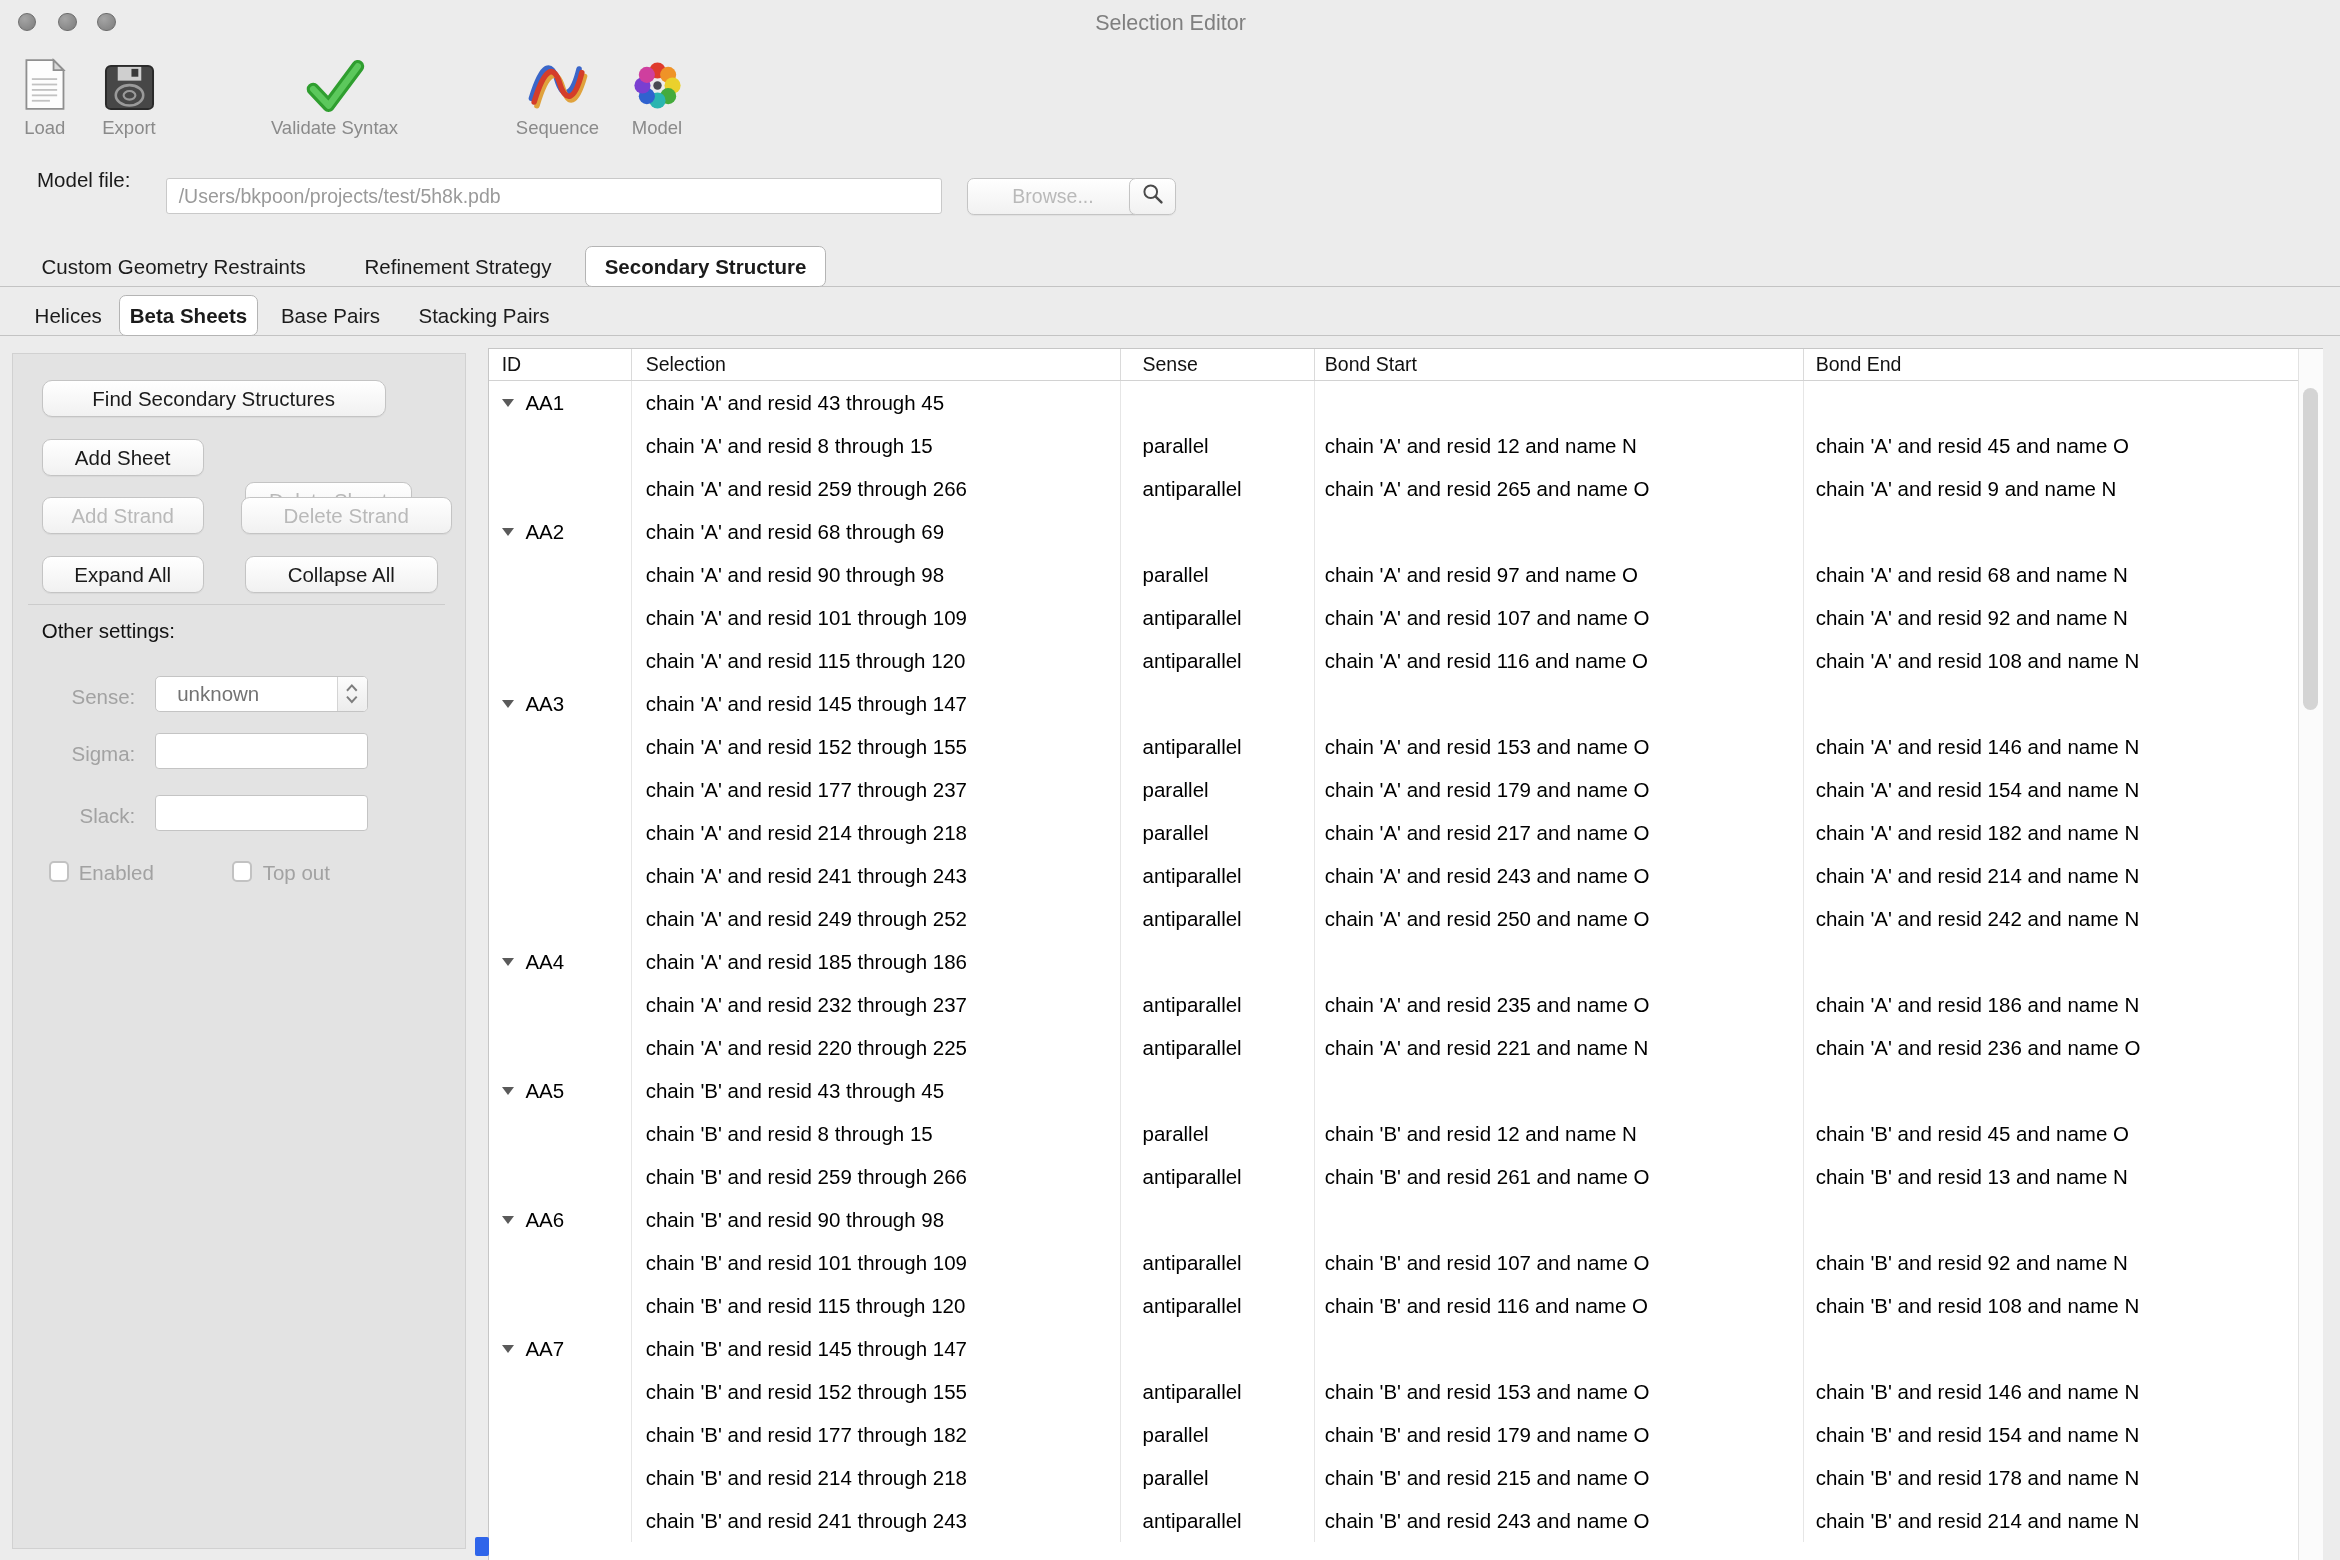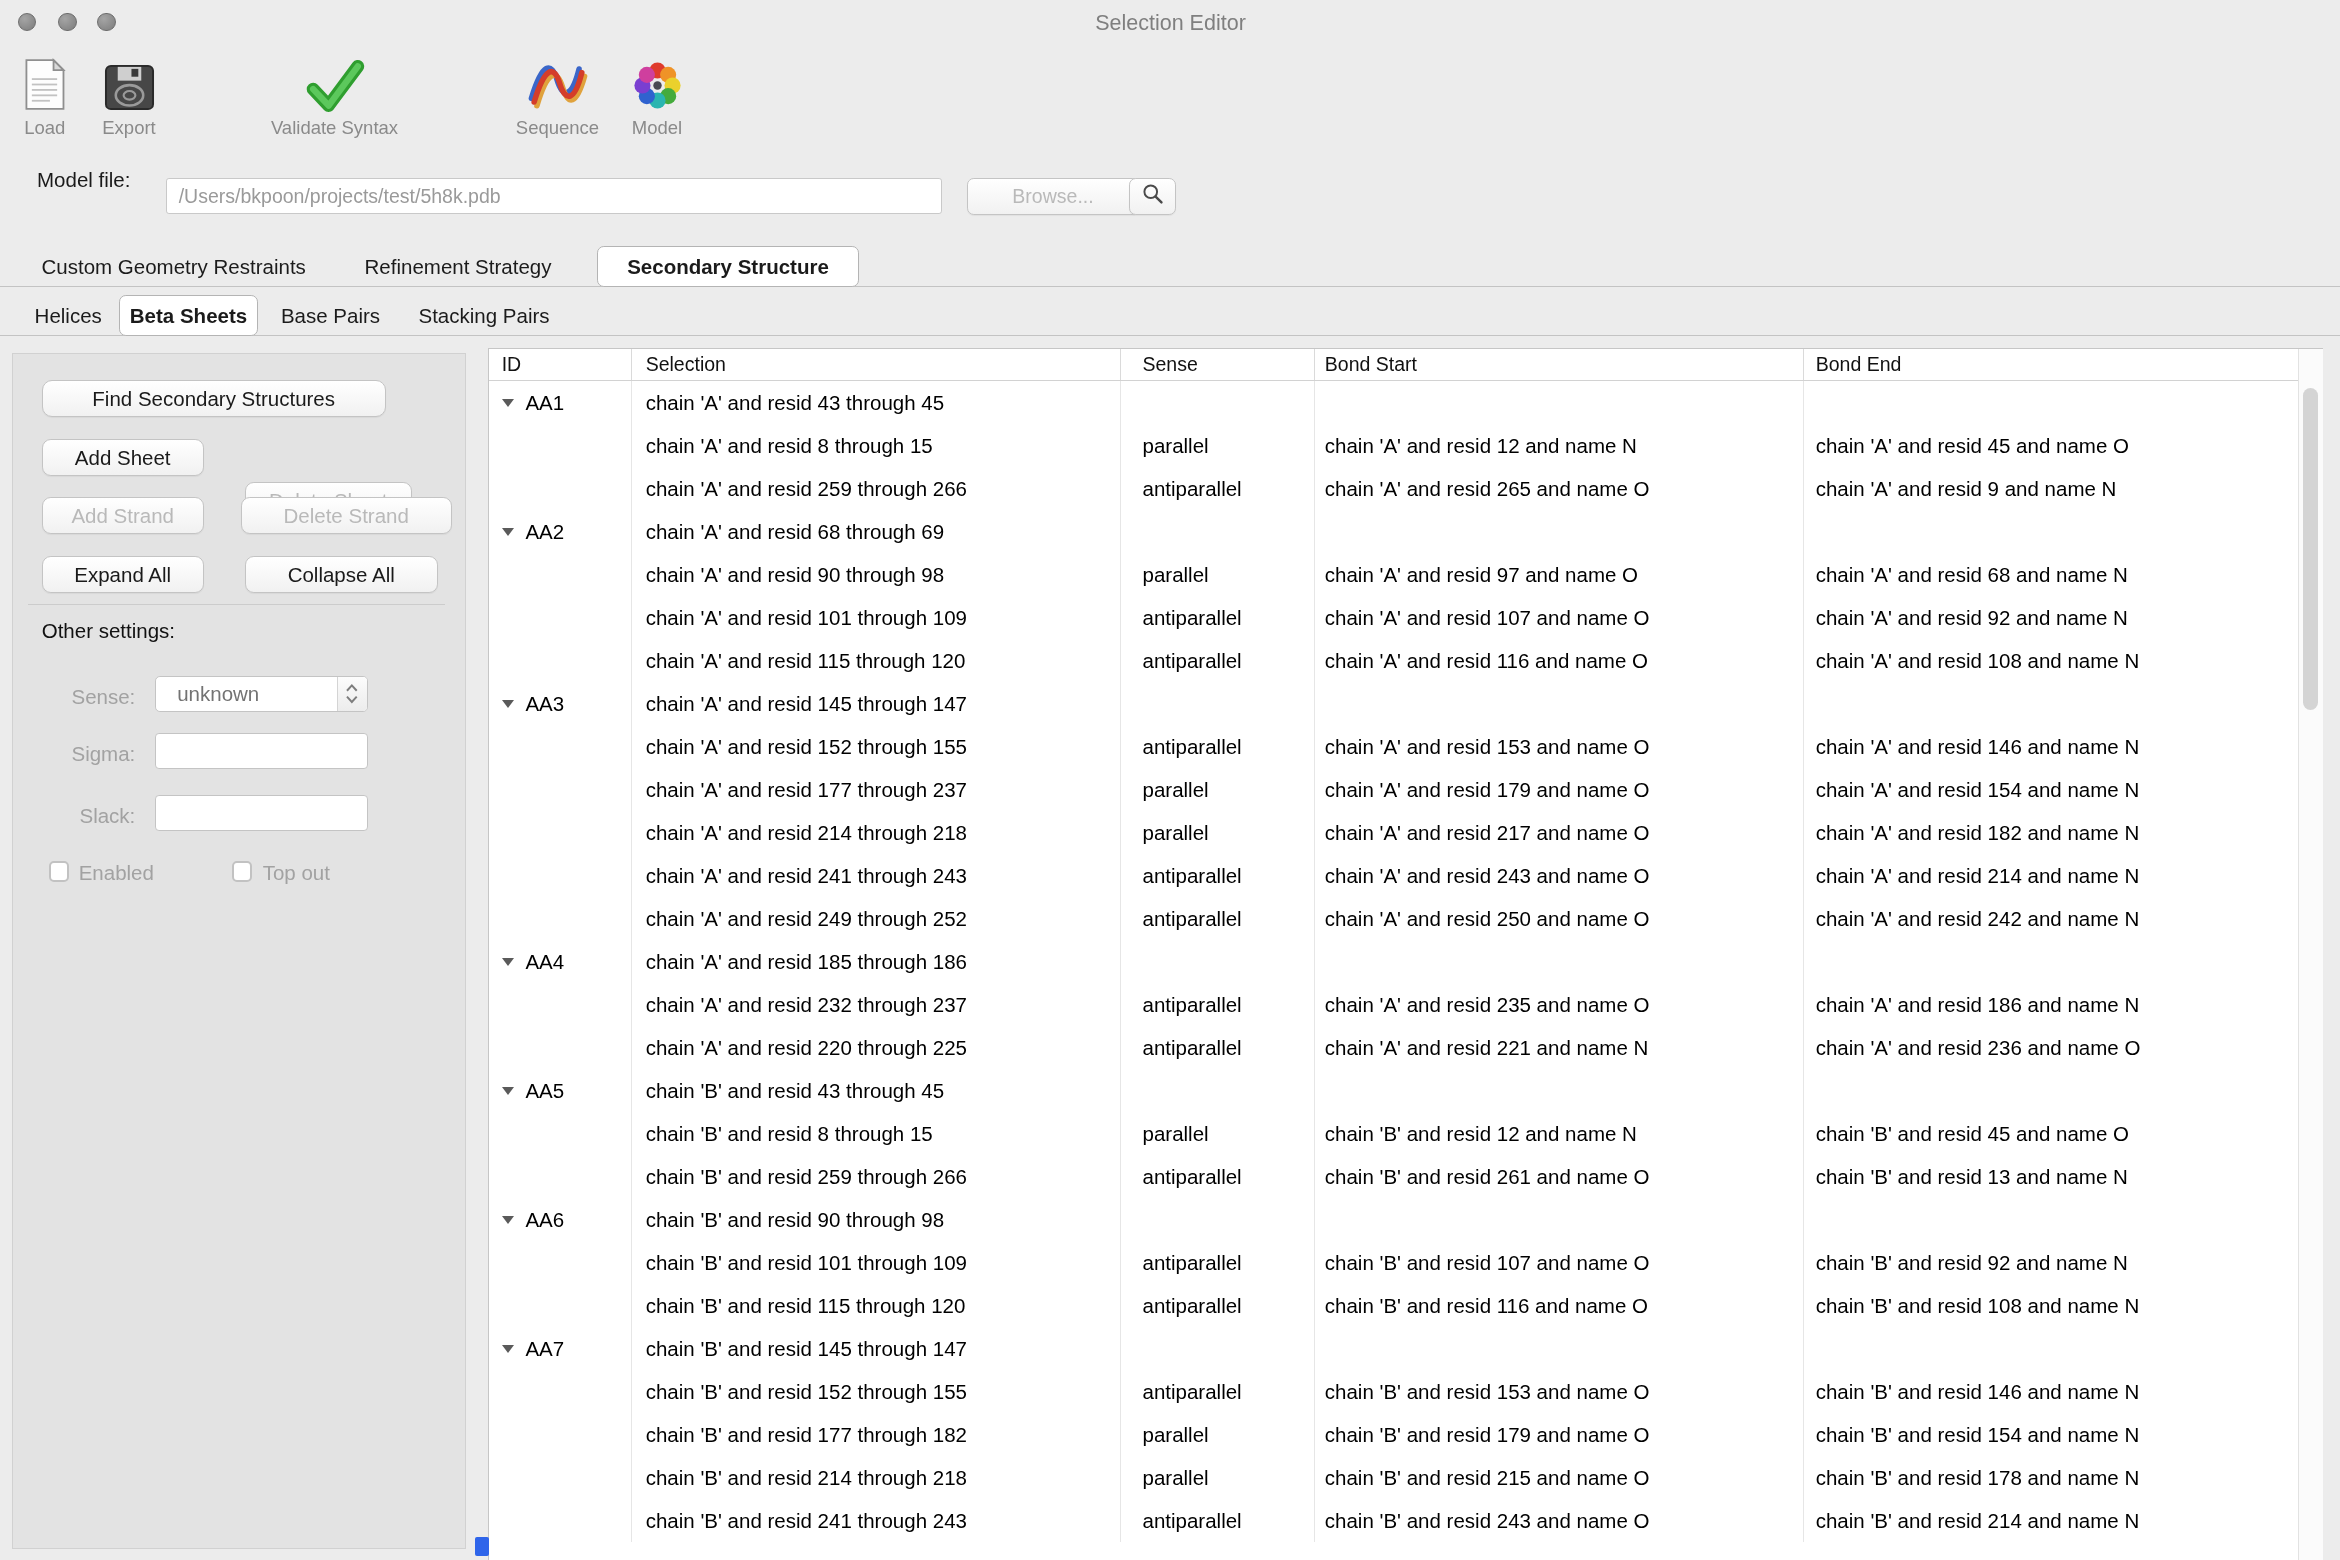--- a/index.html
+++ b/index.html
@@ -35,21 +35,21 @@
   .mf-browse{left:967px;top:178px;width:172px;height:37px;border-radius:6.8px;font-size:19.5px;}
   .mf-search{left:1129px;top:178px;width:47px;height:37px;border-radius:6.8px;}
   
   .tabline{position:absolute;left:0;right:0;height:1px;background:#c3c3c3;}
   .tl1{top:286px}.tl2{top:335px}
   .tab{position:absolute;height:41px;line-height:41px;text-align:center;font-size:20.5px;color:#1b1b1b;
     white-space:nowrap;z-index:2;cursor:default;}
   .tabs1 .tab{top:246px}.tabs2 .tab{top:295px}
   .tab.selected{background:#fff;border:1px solid #b4b4b4;border-radius:6.8px;font-weight:bold;
     line-height:39px;box-sizing:border-box;}
-  .t1-0{left:13.7px;width:320px}.t1-1{left:343px;width:230px}.t1-2{left:597px;width:262px}
+  .t1-0{left:13.7px;width:320px}.t1-1{left:343px;width:230px}.t1-2{left:585px;width:241px}
   .t2-0{left:11.7px;width:113px}.t2-1{left:119px;width:139px}.t2-2{left:270px;width:121px}.t2-3{left:403px;width:162px}
   
   .sidebar{position:absolute;left:11.7px;top:353px;width:454px;height:1196px;background:#e3e3e3;
     border:1px solid #d1d1d1;box-sizing:border-box;}
   .sb-find{left:29px;top:26px;width:344px;height:37px;border-radius:10px;}
   .sb-addsheet{left:29px;top:85px;width:162px;height:37px;}
   .sb-delsheet{left:232px;top:85px;width:167px;height:37px;margin-top:43px;}
   .sb-addstrand{left:29px;top:143px;width:162px;height:37px;}
   .sb-delstrand{left:228px;top:143px;width:211px;height:37px;}
   .sb-expand{left:29px;top:202px;width:162px;height:37px;}

